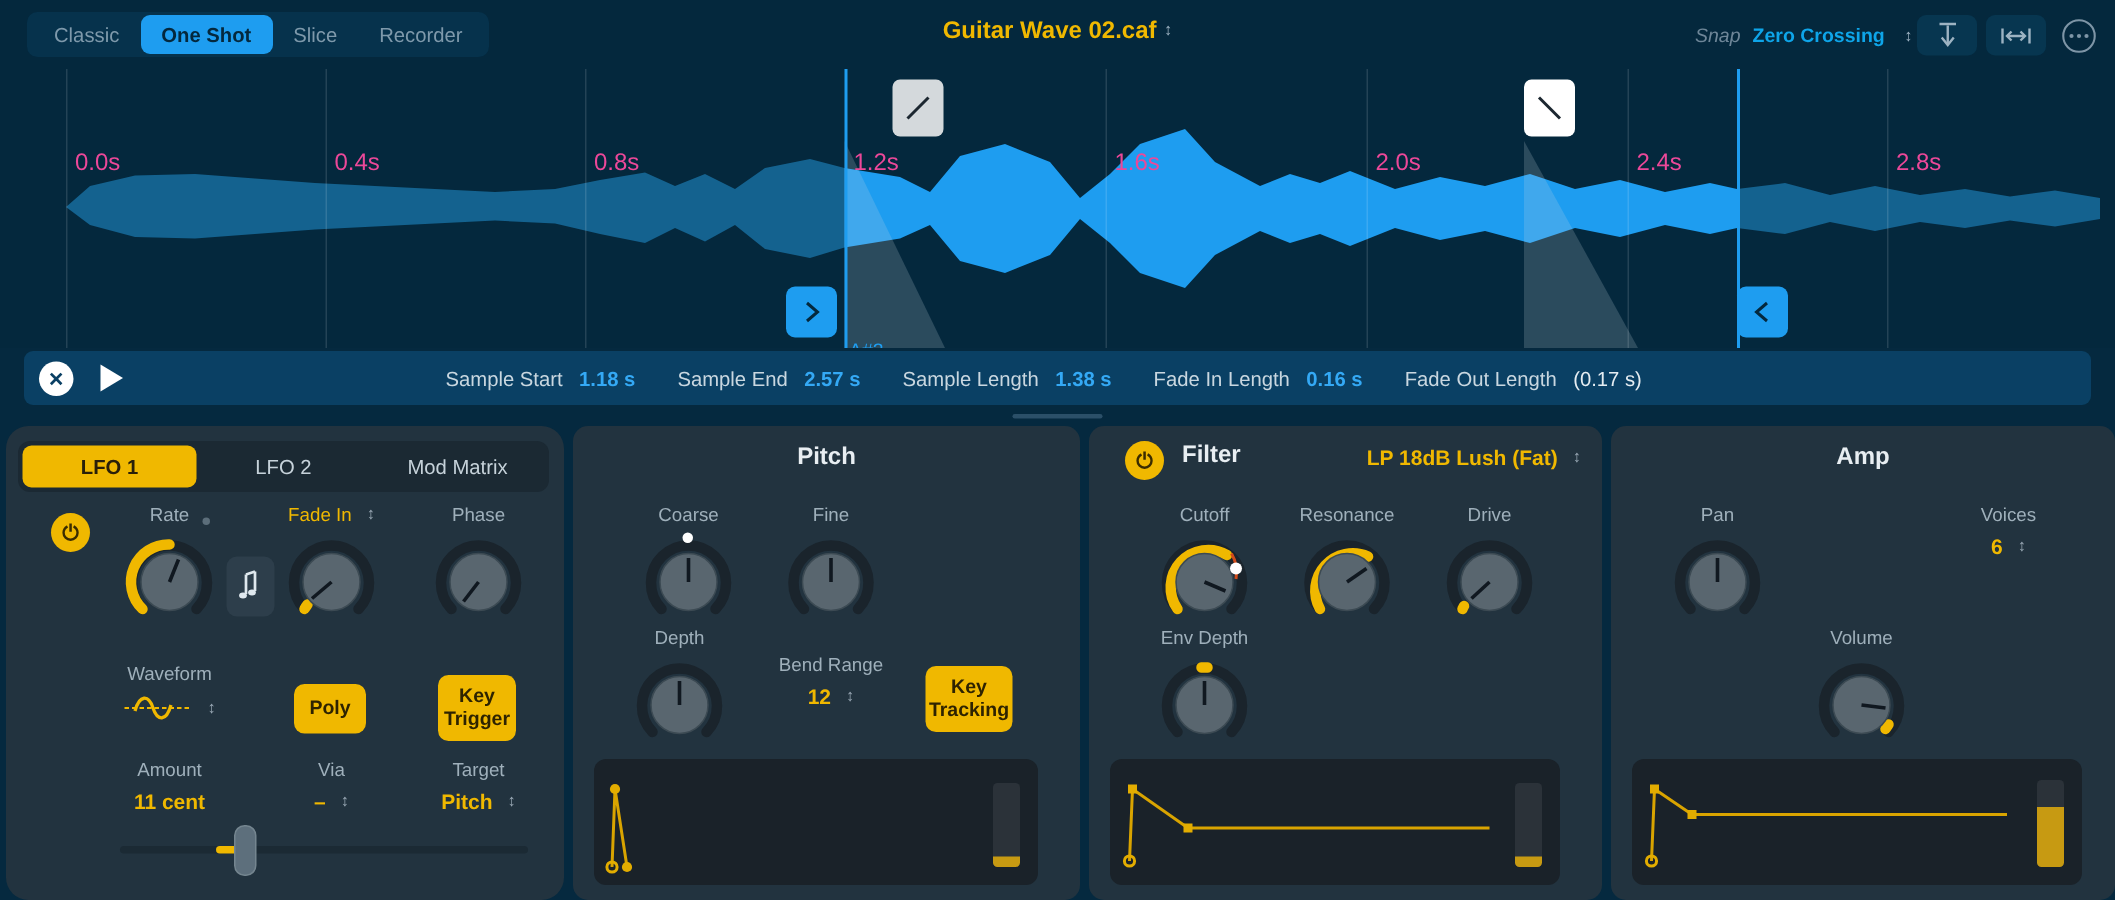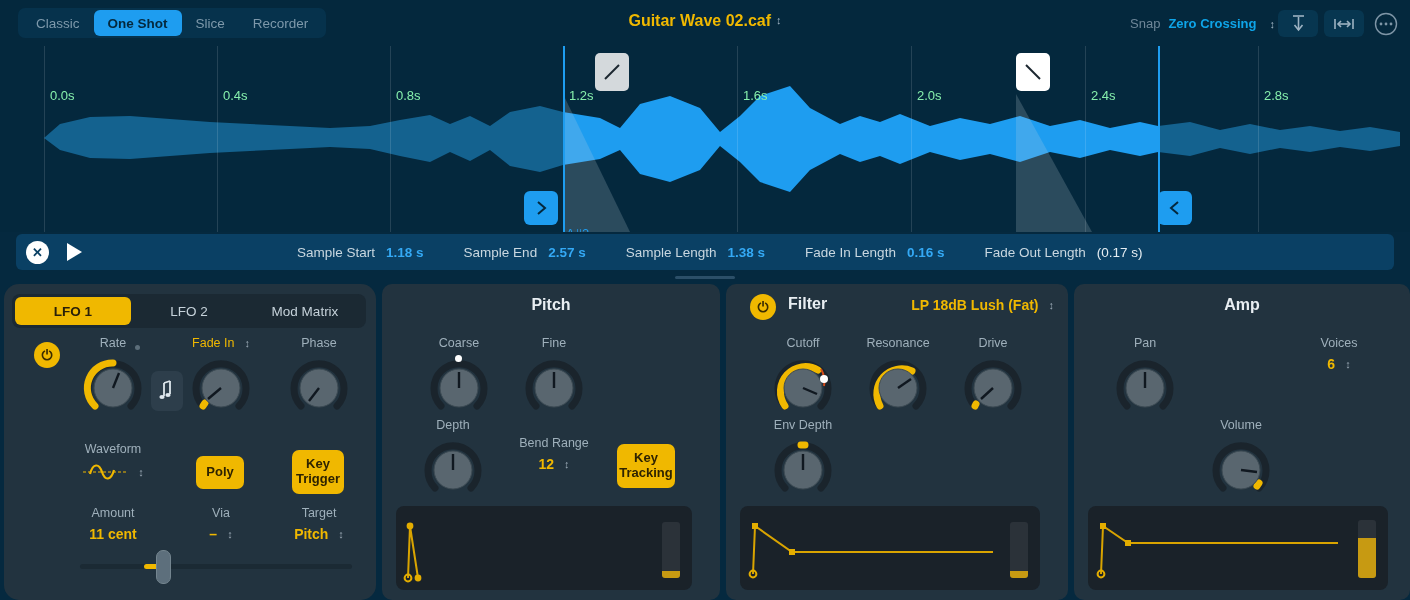--- a/index.html
+++ b/index.html
@@ -24,32 +24,32 @@
     font-size:13.5px; color:#7e99ab; cursor:default; white-space:nowrap;
   }
   .tab.active { background:#1e9df0; color:#04283d; font-weight:600; }
   .title-wrap {
     position:absolute; left:0; top:12px; width:1410px; text-align:center;
     font-size:16px; color:#f0b800; font-weight:600;
   }
   .chev { display:inline-block; font-size:11px; color:#9fb4c4; margin-left:5px; vertical-align:2px; }
   .chev.y { color:#9aa9b5; }
   .snapwrap { position:absolute; right:135px; top:16px; display:flex; align-items:center; gap:8px; font-size:13px; }
-  .snaplabel { color:#6e8698; }
+  .snaplabel { color:#6e8698;font-style:italic; }
   .snapval { color:#0ea5e9; font-weight:700; }
   .ibtn { position:absolute; top:10px; height:27px; border-radius:6px; background:#073650;
           display:flex; align-items:center; justify-content:center; }
   #btn-export { right:92px; width:40px; }
   #btn-fit    { right:46px; width:40px; }
   #btn-more   { right:8px;  width:32px; background:none; }
 
   
   .wave-area { position:absolute; left:0; top:46px; width:1410px; height:186px; background:#04283d; overflow:hidden; }
   .ruler-tick { position:absolute; top:0; width:1px; height:186px; background:rgba(255,255,255,0.13); }
-  .ruler-lbl { position:absolute; top:42px; font-size:13px; color:#86efac; }
+  .ruler-lbl { position:absolute; top:54px; font-size:16px; color:#ec4899; }
   .sel-bound { position:absolute; top:0; width:1.5px; height:186px; background:#1e9df0; }
 
   .wfsvg { position:absolute; left:0; top:0; }
 
   .fade-handle {
     position:absolute; width:34px; height:38px; border-radius:5px;
     background:#d4d9dc; display:flex; align-items:center; justify-content:center;
   }
   .fade-handle.bright { background:#ffffff; }
   .marker-btn {
@@ -58,21 +58,21 @@
   }
   .notelbl { position:absolute; font-size:13px; color:#1e9df0; }
 
   
   .infobar { position:absolute; left:16px; top:234px; width:1378px; height:36px;
              background:#0a4064; border-radius:6px; display:flex; align-items:center; }
   .transport { display:flex; align-items:center; gap:18px; padding-left:10px; }
   .circ-x { width:23px; height:23px; border-radius:50%; background:#fff; color:#0a4064;
             display:flex; align-items:center; justify-content:center; font-size:13px; font-weight:700; }
   .play-tri { width:0; height:0; border-left:15px solid #fff; border-top:9px solid transparent; border-bottom:9px solid transparent; }
-  .infofields { display:flex; align-items:center; gap:16px; margin-left:215px; }
+  .infofields { display:flex; align-items:center; gap:4px; margin-left:215px; }
   .fld { display:flex; align-items:center; gap:11px; margin-right:24px; font-size:13.5px; }
   .fld .k { color:#c9d7e0; }
   .fld .v { color:#34a9f5; font-weight:600; }
   .fld .v.dim { color:#e5edf2; font-weight:400; }
   .grabber { position:absolute; left:50%; transform:translateX(-50%); top:276px; width:60px; height:3px;
              background:#2b4f68; border-radius:2px; }
 
   
   .panels { position:absolute; left:0; top:284px; width:1410px; height:316px; display:flex; }
   .panel { background:#22333f; border-radius:10px; position:relative; }

